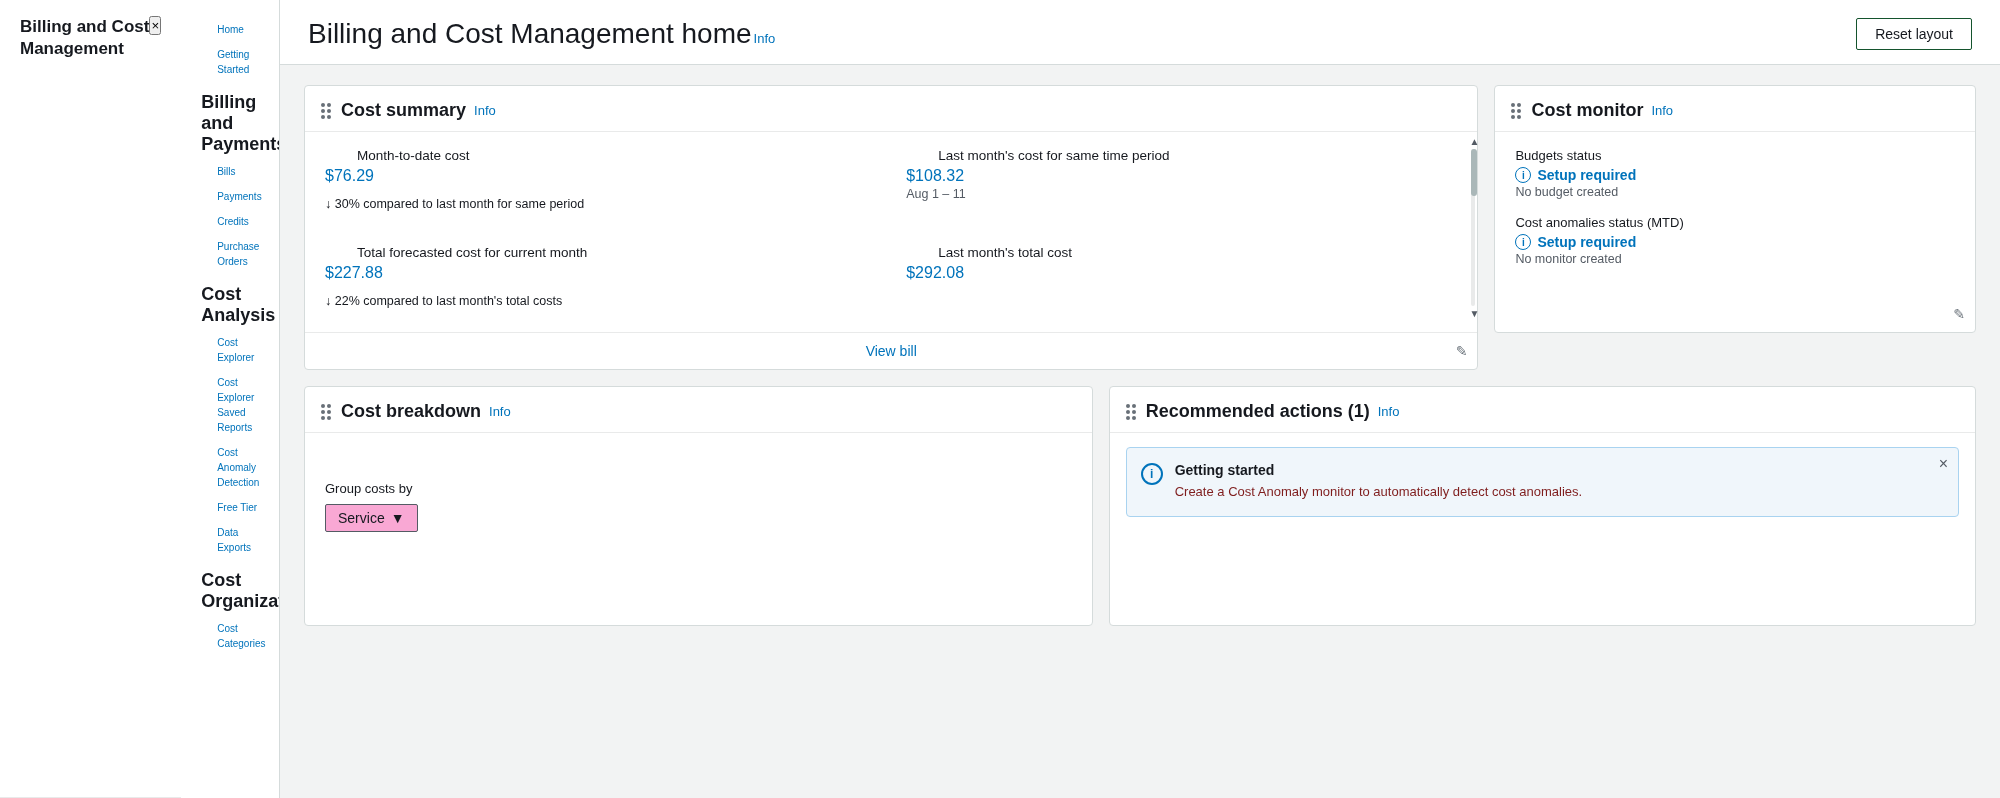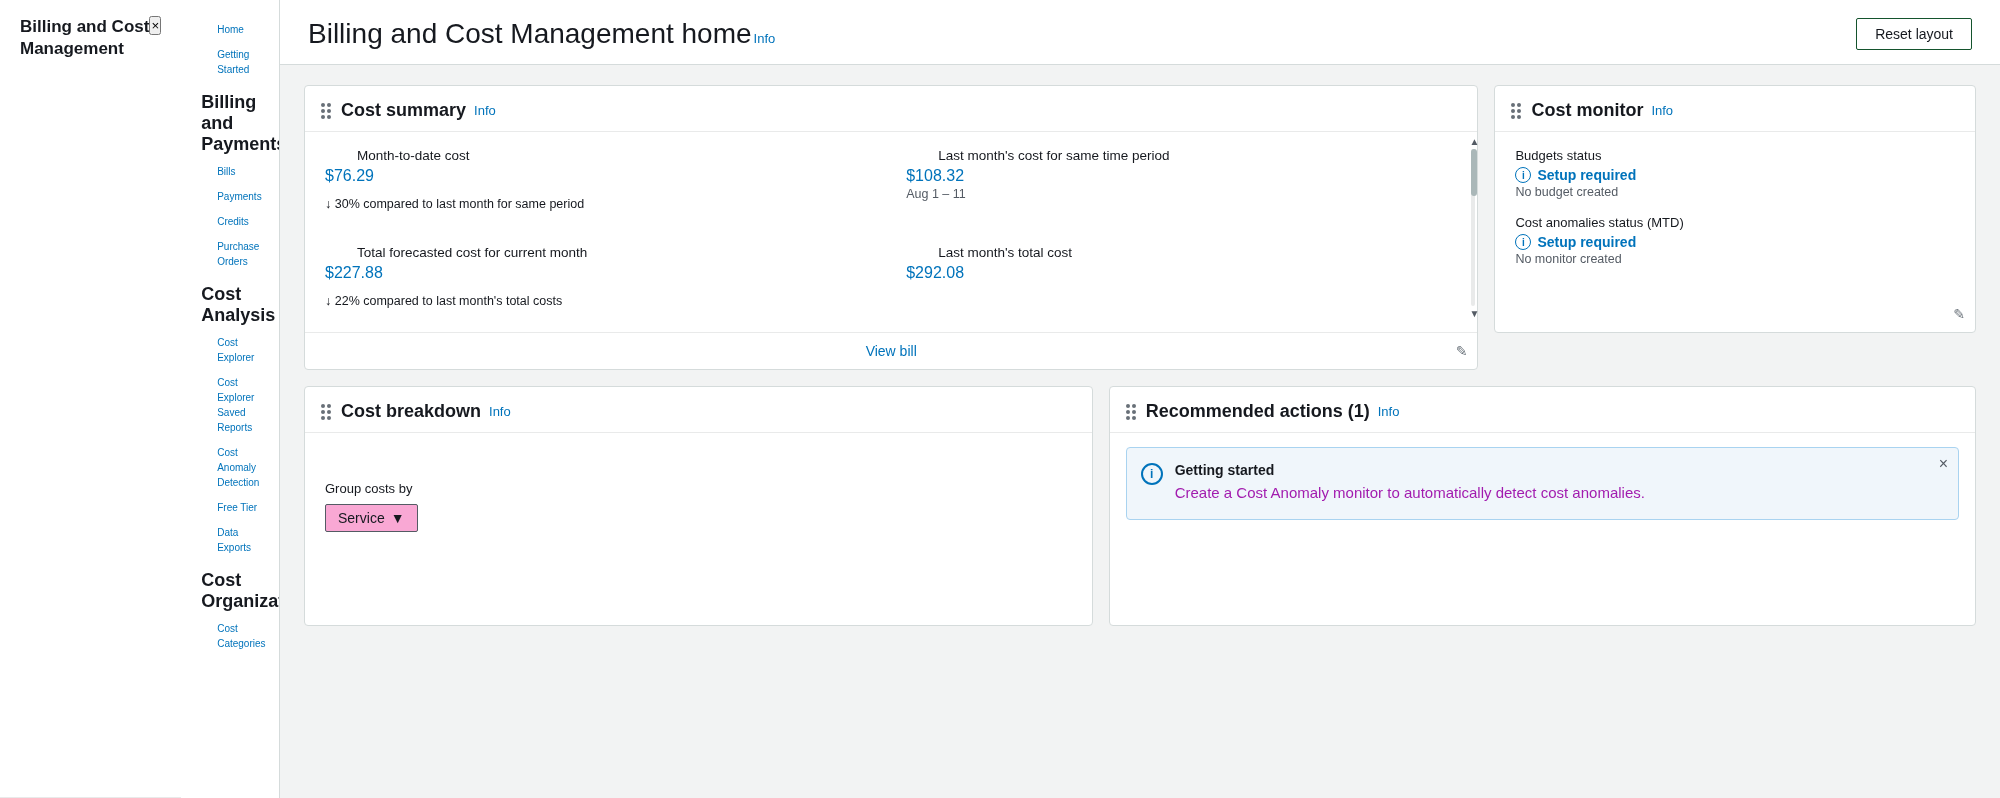--- a/index.html
+++ b/index.html
@@ -334,22 +334,22 @@
     .getting-started-content {
       flex: 1;
     }
     .getting-started-title {
       font-size: 14px;
       font-weight: 700;
       color: #16191f;
       margin-bottom: 4px;
     }
     .getting-started-text {
-      font-size: 15px;
-      color: #a21caf;
+      font-size: 13px;
+      color: #7f1d1d;
       line-height: 1.5;
     }
     .close-btn {
       background: none;
       border: none;
       font-size: 16px;
       color: #545b64;
       cursor: pointer;
       position: absolute;
       top: 8px;

